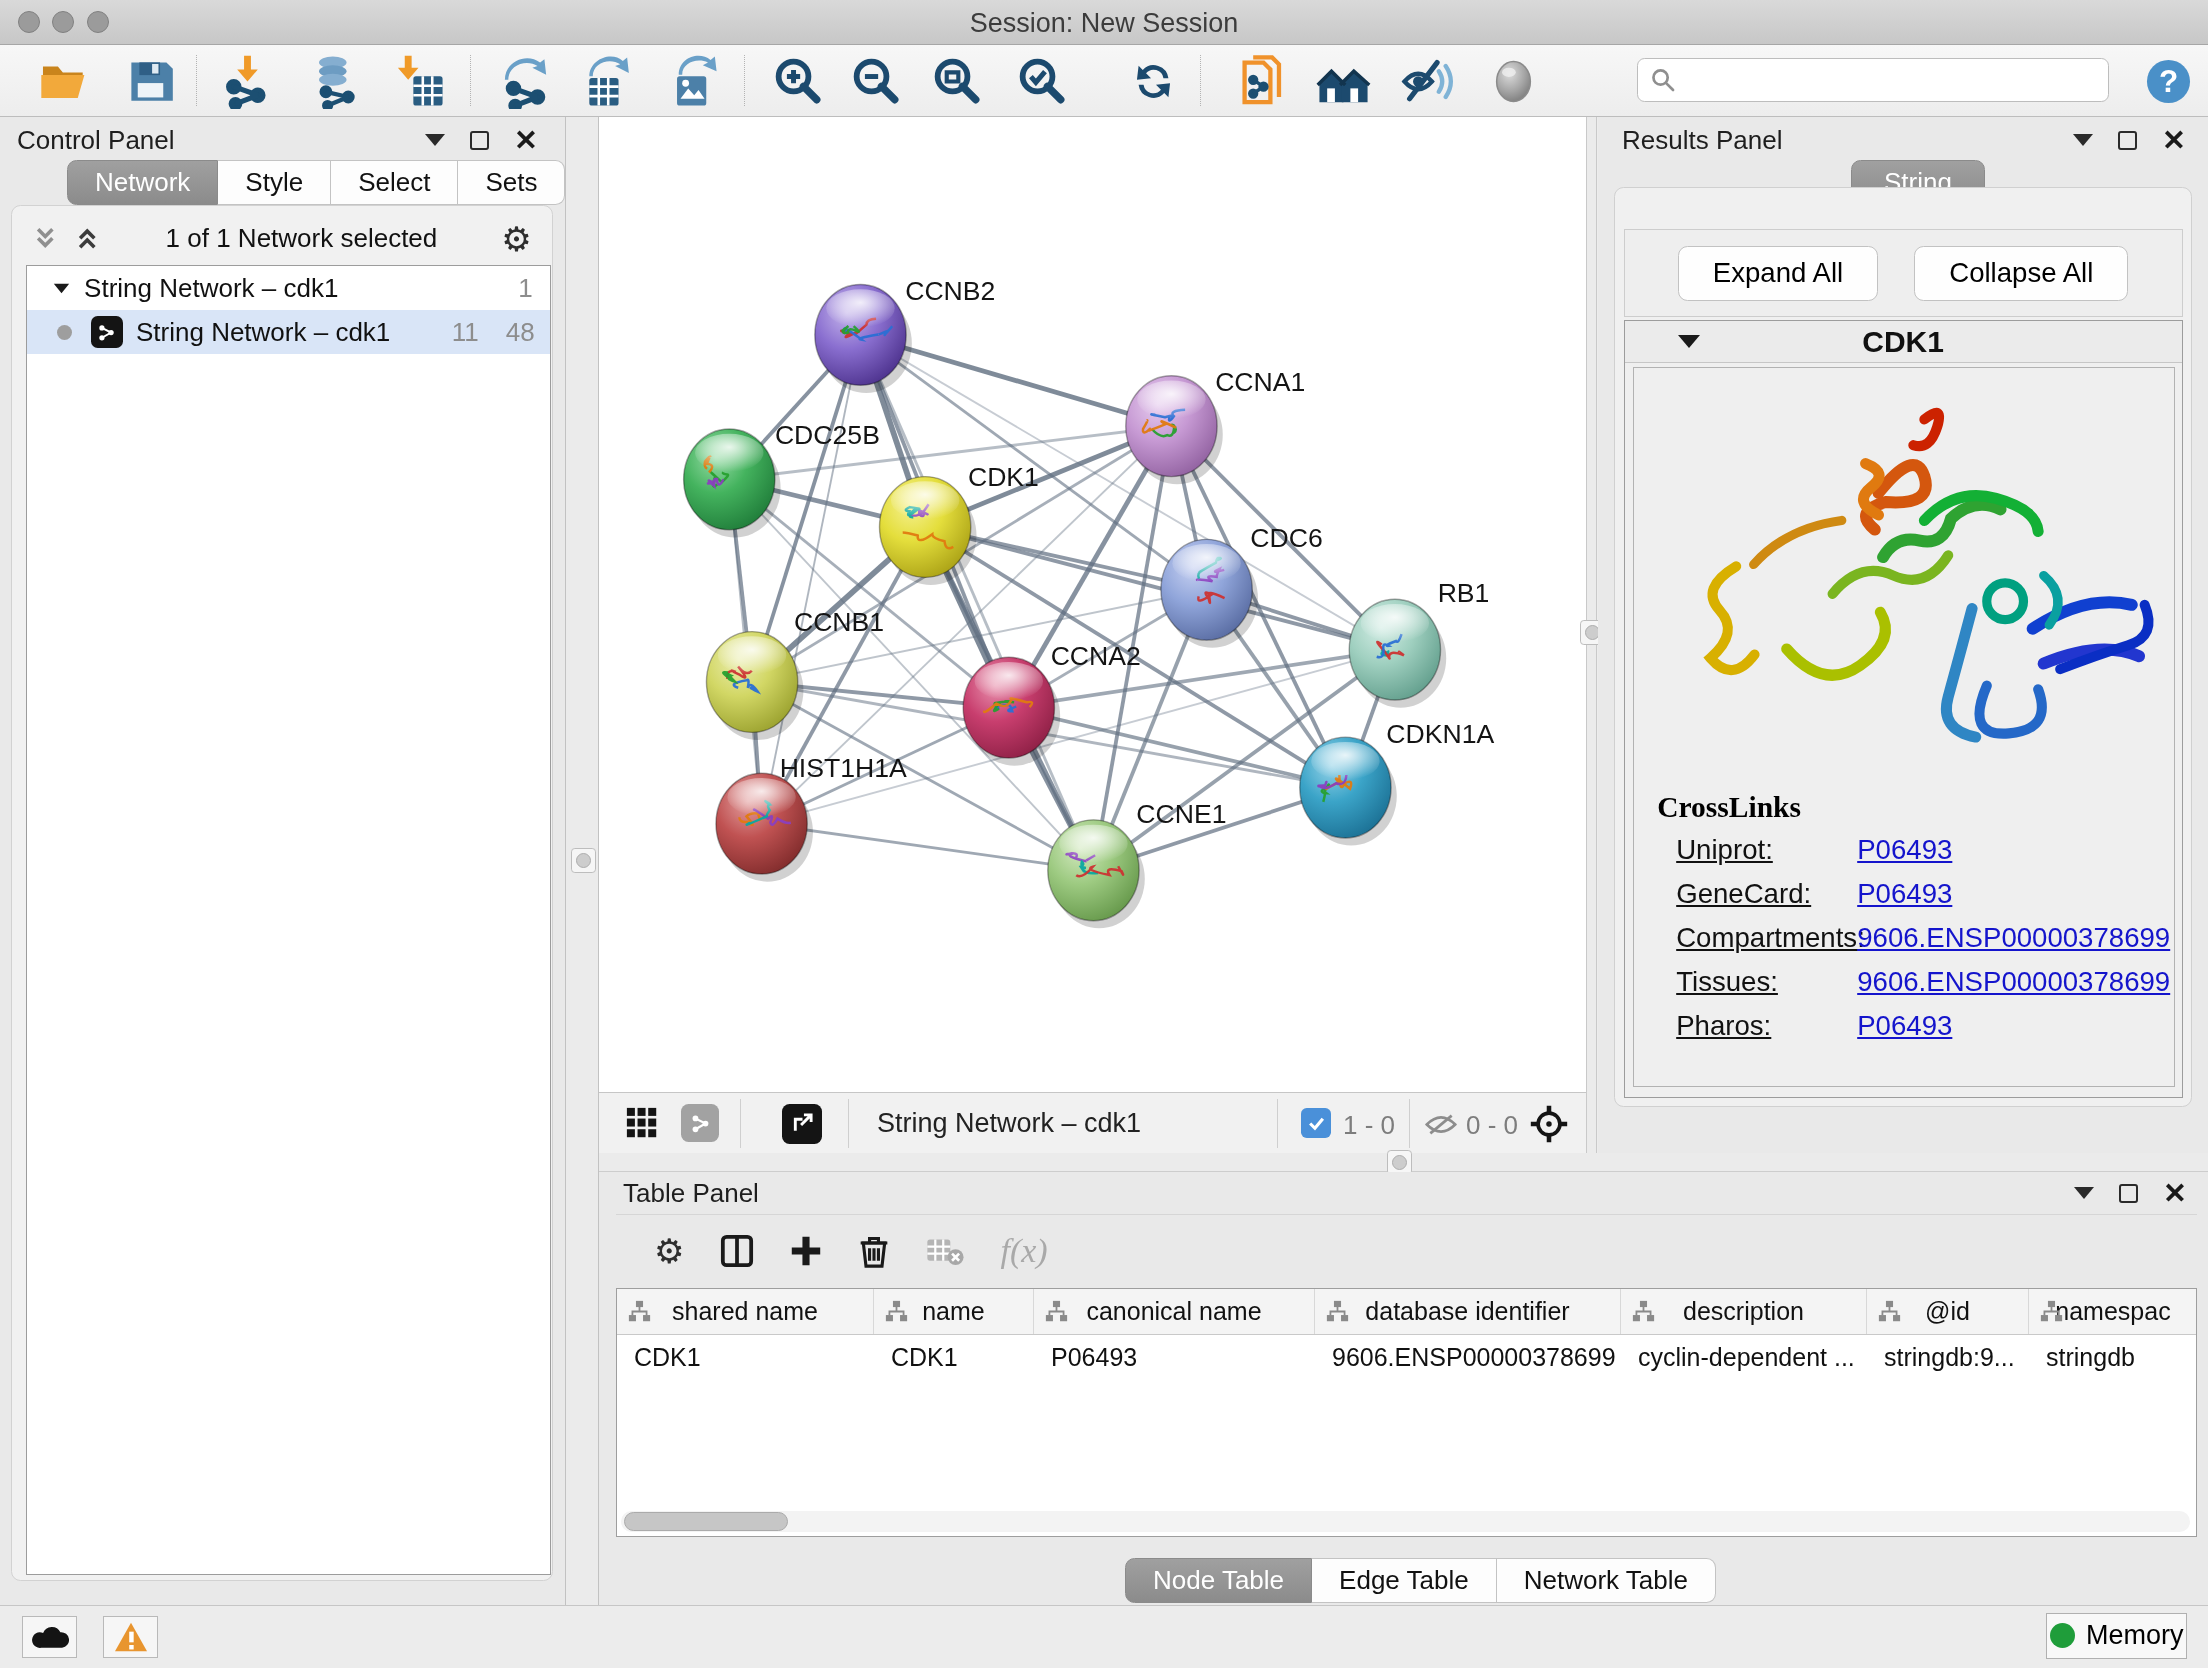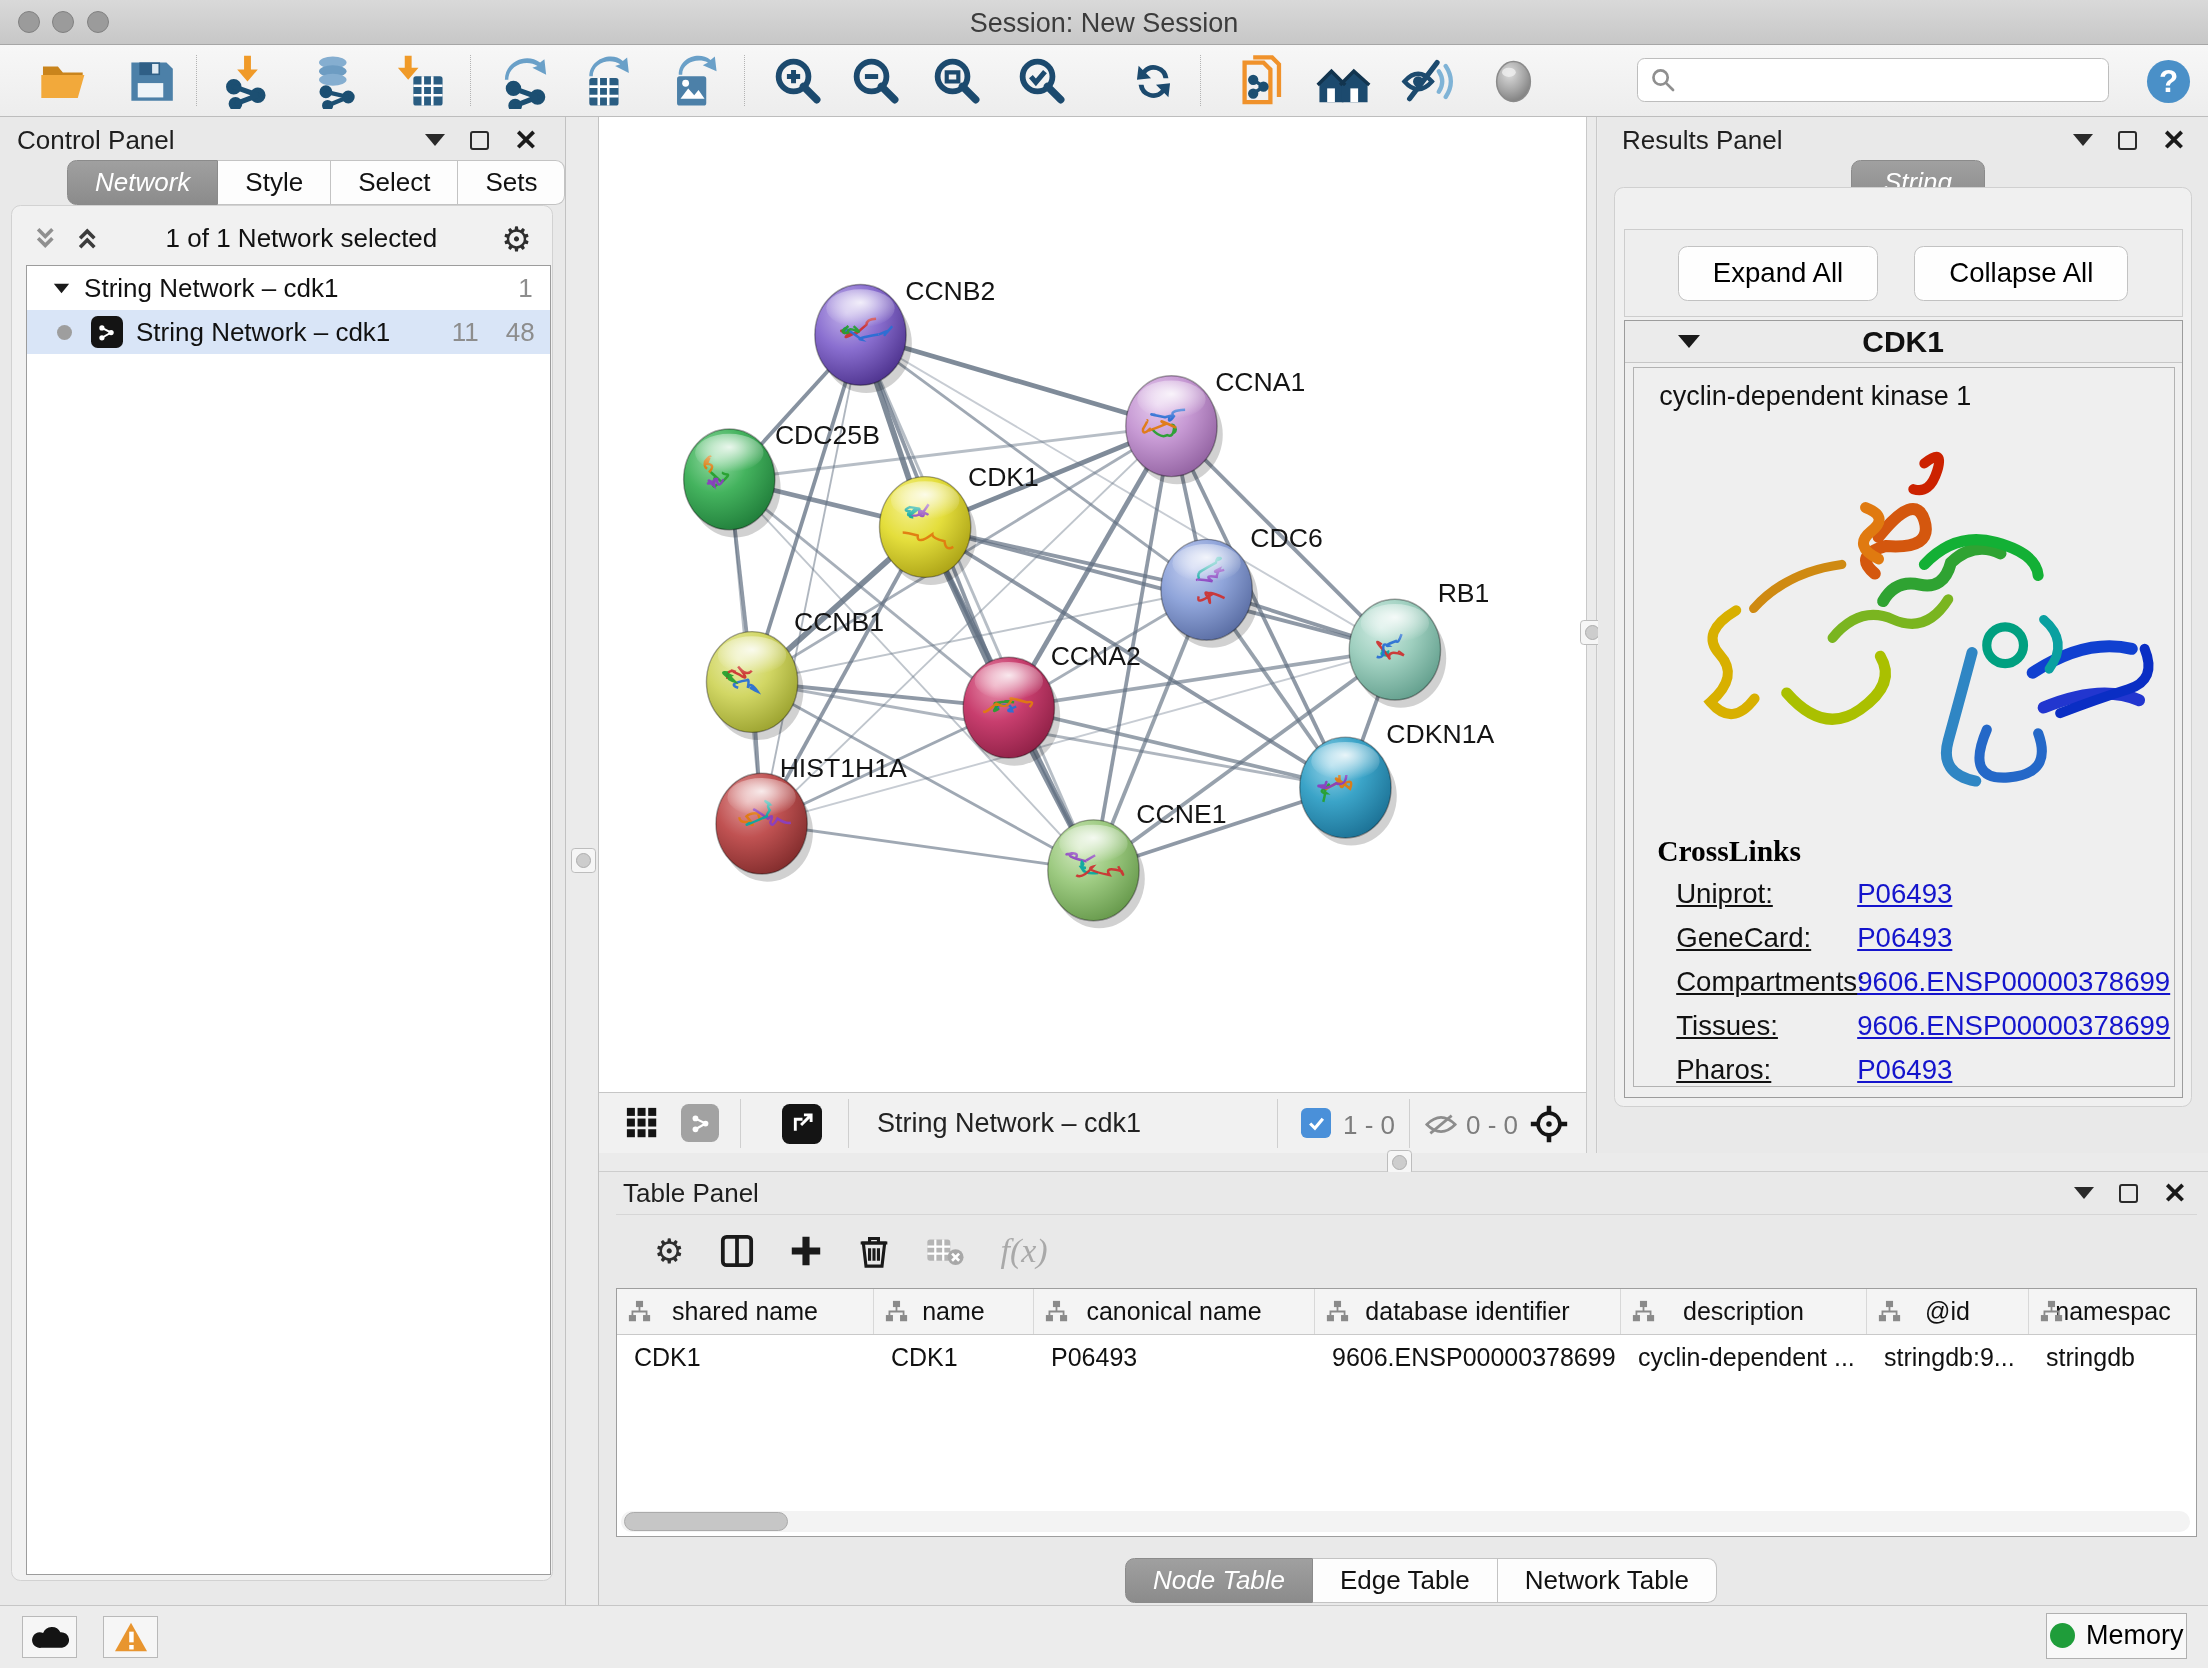--- a/index.html
+++ b/index.html
@@ -23,21 +23,21 @@
   .panel-title{font-size:26px;color:#1e1e1e;}
   .panel-ctl{display:flex;gap:25px;align-items:center;}
   .pc-caret{width:0;height:0;border-left:10.5px solid transparent;border-right:10.5px solid transparent;border-top:12.4px solid #2a2a2a;}
   .pc-float{width:19px;height:19px;border:2.9px solid #2a2a2a;border-radius:2.9px;}
   .pc-close{font-size:28.5px;font-weight:bold;color:#1a1a1a;line-height:19px;}
 
   .seg{display:flex;position:absolute;}
   .seg .tab{height:45px;padding:0 27px;display:flex;align-items:center;justify-content:center;font-size:26px;background:#fdfdfd;border:1px solid #c3c3c3;border-left:none;color:#111;}
   .seg .tab:first-child{border-left:1px solid #c3c3c3;border-radius:9.5px 0 0 9.5px;}
   .seg .tab:last-child{border-radius:0 9.5px 9.5px 0;}
-  .seg .tab.sel{background:linear-gradient(#a0a0a0,#8b8b8b);color:#fff;border-color:#8b8b8b;font-style:italic;}
+  .seg .tab.sel{background:linear-gradient(#a0a0a0,#8b8b8b);color:#fff;border-color:#8b8b8b;}
 
   
   .cpanel{left:0;top:117px;width:565px;height:1488px;background:#e9e9e9;}
   .vsplit{left:565px;top:117px;width:34px;height:1488px;background:#ebebeb;border-left:1px solid #c2c2c2;border-right:1px solid #c2c2c2;}
   .cp-container{position:absolute;left:11.4px;top:88px;width:542px;height:1376px;background:#f1f1f1;border:1px solid #d2d2d2;border-radius:9.5px;}
   .infobar{position:absolute;left:7.6px;top:9.5px;width:525px;height:46px;display:flex;align-items:center;}
   .listbox{position:absolute;left:13.3px;top:59px;width:525px;height:1310px;background:#fff;border:1px solid #9c9c9c;}
   .netrow{height:44px;display:flex;align-items:center;font-size:26px;color:#111;}
   .netrow .cnt{color:#8d8d8d;}
   .share-sq{width:32px;height:32px;border-radius:6.7px;background:#141414;display:flex;align-items:center;justify-content:center;}
@@ -626,21 +626,20 @@
       <div class="expbox">
         <div class="rbtn">Expand All</div>
         <div class="rbtn">Collapse All</div>
       </div>
       <div class="groupbox">
         <div class="grouphead">
           <span class="caret"></span>
           <span class="gene-name">CDK1</span>
         </div>
         <div class="innerbox">
-          <div class="descr">cyclin-dependent kinase 1</div>
           <svg width="514" height="399" viewBox="0 0 560 420" style="margin:7.6px 0 0 15px">
             <g fill="none" stroke-linecap="round">
               <path d="M300 40q22-18 14 8t-26 20" stroke="#cc2200" stroke-width="11"></path>
               <path d="M250 120q40-50 50-18t-42 28q-36 10-12 30" stroke="#d4570e" stroke-width="13"></path>
               <path d="M236 88q26 10 6 26t8 30" stroke="#e07a10" stroke-width="12"></path>
               <path d="M210 150q-60 8-96 48" stroke="#cf8a12" stroke-width="10"></path>
               <path d="M95 200q-40 24-18 48t-10 52q24 28 48-4" stroke="#d8b000" stroke-width="11"></path>
               <path d="M150 290q40 46 80 18t22-58" stroke="#aac000" stroke-width="12"></path>
               <path d="M200 230q30-36 66-20t60-22" stroke="#7ab520" stroke-width="11"></path>
               <path d="M255 190q14-24 40-18t34-24q26-24 54-10" stroke="#2fa332" stroke-width="13"></path>

